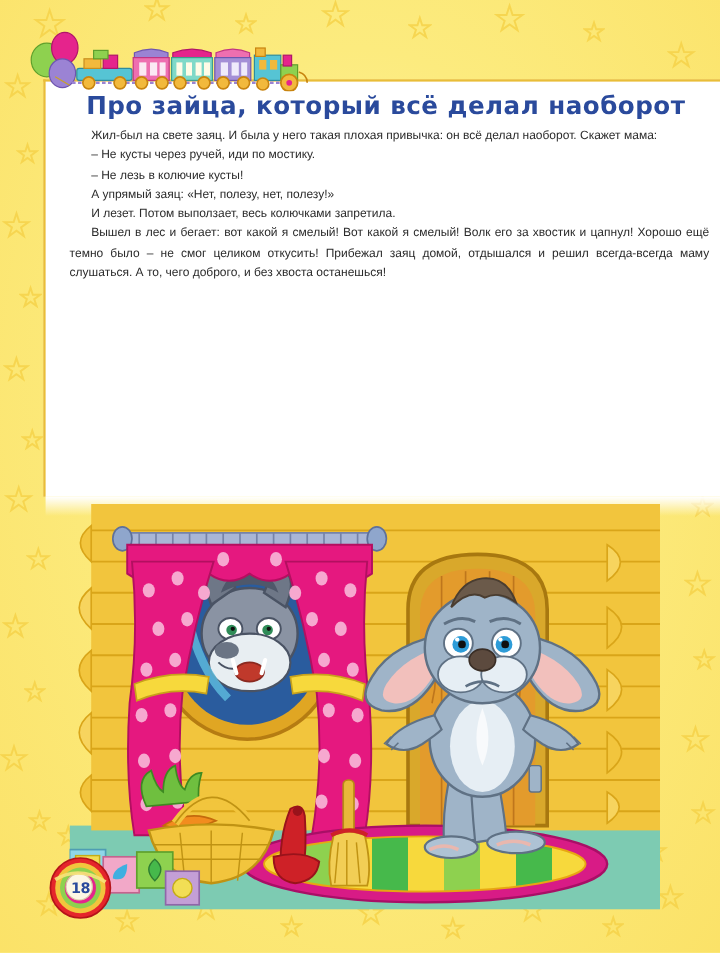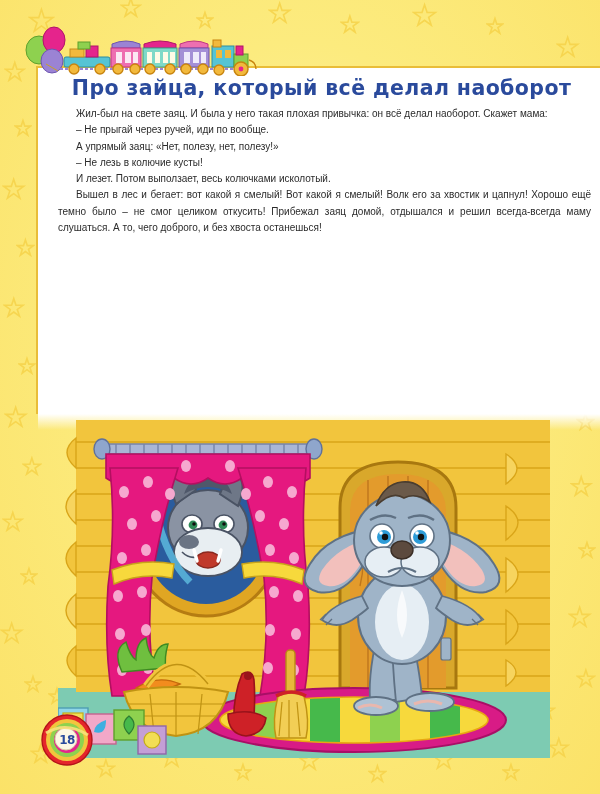--- a/index.html
+++ b/index.html
@@ -243,24 +243,24 @@
       </g>
     </svg>
   </div>
 
   <div class="content-panel">
 
     <h1 class="story-title">Про зайца, который всё делал наоборот</h1>
 
     <div class="story-body">
       <p>Жил-был на свете заяц. И была у него такая плохая привычка: он всё делал наоборот. Скажет мама:</p>
-      <p>– Не прыгай через ручей, иди по вообще.</p>
+      <p>– Не кусты через ручей, иди по мостику.</p>
+      <p>– Не лезь в колючие кусты!</p>
       <p>А упрямый заяц: «Нет, полезу, нет, полезу!»</p>
-      <p>– Не лезь в колючие кусты!</p>
-      <p>И лезет. Потом выползает, весь колючками исколотый.</p>
+      <p>И лезет. Потом выползает, весь колючками запретила.</p>
       <p>Вышел в лес и бегает: вот какой я смелый! Вот какой я смелый! Волк его за хвостик и цапнул! Хорошо ещё темно было – не смог целиком откусить! Прибежал заяц домой, отдышался и решил всегда-всегда маму слушаться. А то, чего доброго, и без хвоста останешься!</p>
     </div>
   </div>
 
   <div class="illustration">
     <svg viewBox="0 0 492 338" width="492" height="338">
 
       <rect x="0" y="268" width="492" height="70" fill="#7DCBB2"></rect>
 
       <g>

